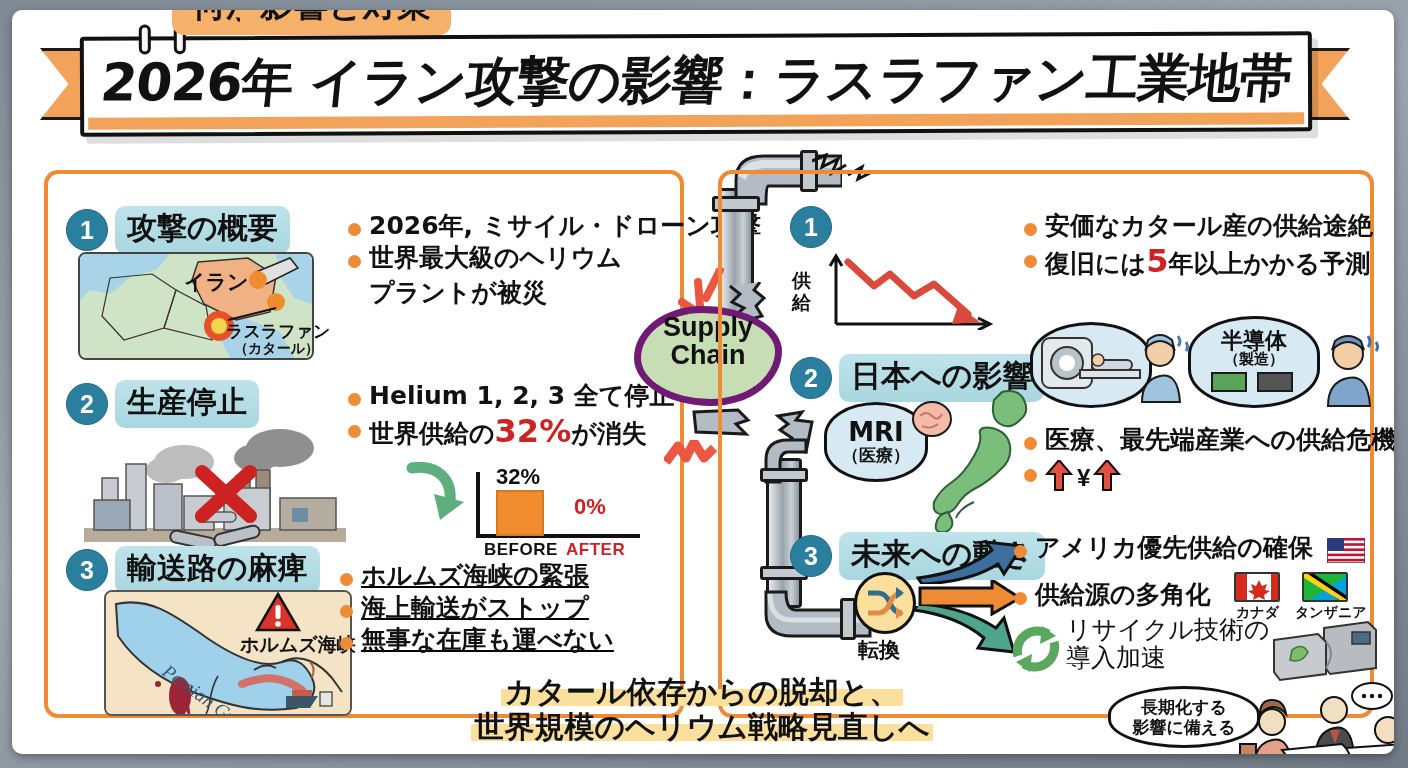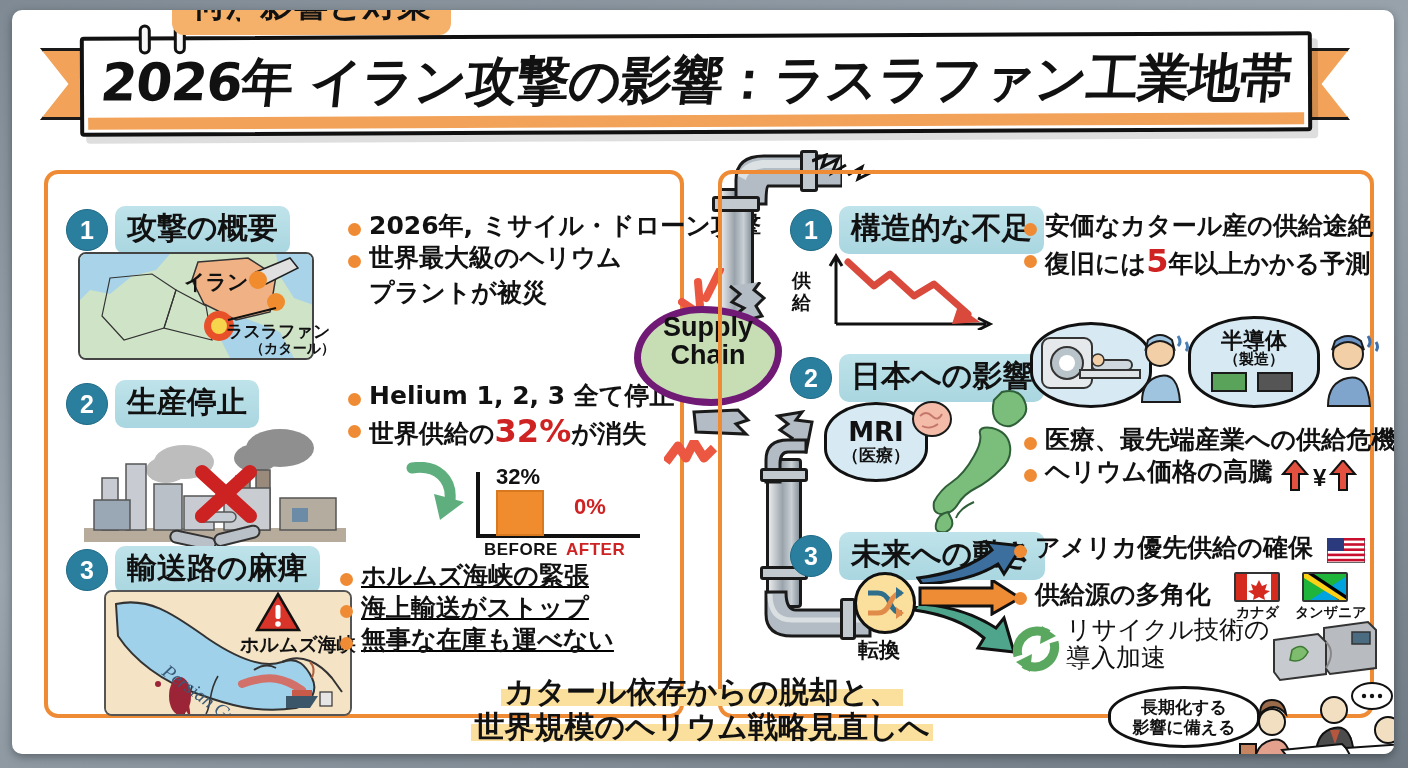--- a/index.html
+++ b/index.html
@@ -209,21 +209,21 @@
       <circle cx="139" cy="72" r="15" fill="#e8502a"></circle>
       <circle cx="139" cy="72" r="8" fill="#f6d44b"></circle>
       <path d="M176 18 l34 -14 l8 10 l-32 16 Z" fill="#e0e0e0" stroke="#222" stroke-width="1.5"></path>
       <circle cx="178" cy="26" r="9" fill="#f08c2e"></circle>
       <circle cx="196" cy="48" r="9" fill="#f08c2e"></circle>
       <path d="M148 66 L196 54" stroke="#111" stroke-width="2"></path>
     </svg>
   </div>
   <div class="label-sm" style="left:172px; top:258px; font-size:21px;">イラン</div>
   <div class="label-sm" style="left:214px; top:310px;">ラスラファン</div>
-  <div class="label-xs" style="left:238px; top:330px;">（カタール）</div>
+  <div class="label-xs" style="left:222px; top:330px;">（カタール）</div>
 
   <div class="bullets" style="left:336px; top:202px;">
     <div class="bul">
           <span class="dot"></span>
           <span>2026年, ミサイル・ドローン攻撃</span>
         </div>
     <div class="bul">
           <span class="dot"></span>
           <span>世界最大級のヘリウム</span>
         </div>
@@ -403,21 +403,20 @@
         </svg>
   </div>
   <div class="collar" style="left:828px; top:588px; width:16px; height:42px; border-radius:3px;"></div>
 
   <div class="panel right"></div>
   <div class="col-head r">影響と対策</div>
 
   <div class="sec" style="left:778px; top:196px;">
     <div class="sec-head">
       <div class="badge">1</div>
-      <div class="sec-title">構造的な不足</div>
     </div>
   </div>
   <div class="deco" style="left:806px; top:242px;">
     <svg width="190" height="78" viewBox="0 0 190 78">
       <path d="M18 72 L18 6 M12 14 L18 4 L24 14" stroke="#111" stroke-width="3" fill="none"></path>
       <path d="M18 72 L168 72 M160 66 L172 72 L160 78" stroke="#111" stroke-width="3" fill="none"></path>
       <path d="M30 10 L56 34 L72 22 L96 44 L116 32 L150 62" stroke="#d94a3d" stroke-width="7" fill="none" stroke-linejoin="round" stroke-linecap="round"></path>
       <path d="M140 54 L162 70 L134 72 Z" fill="#d94a3d"></path>
     </svg>
   </div>
@@ -495,21 +494,20 @@
         </svg>
   </div>
 
   <div class="bullets" style="left:1012px; top:416px;">
     <div class="bul">
           <span class="dot"></span>
           <span>医療、最先端産業への供給危機</span>
         </div>
     <div class="bul">
       <span class="dot"></span>
-      <span>ヘリウム価格の高騰</span>
       <svg width="76" height="32" viewBox="0 0 76 32" style="margin-top:2px;">
         <path d="M10 30 L10 14 L2 14 L14 0 L26 14 L18 14 L18 30 Z" fill="#e2503f" stroke="#111" stroke-width="2"></path>
         <text x="32" y="26" font-family="Liberation Sans, sans-serif" font-size="24" font-weight="bold" fill="#111">¥</text>
         <path d="M58 30 L58 14 L50 14 L62 0 L74 14 L66 14 L66 30 Z" fill="#e2503f" stroke="#111" stroke-width="2"></path>
       </svg>
     </div>
   </div>
 
   <div class="sec" style="left:778px; top:522px;">
     <div class="sec-head">

